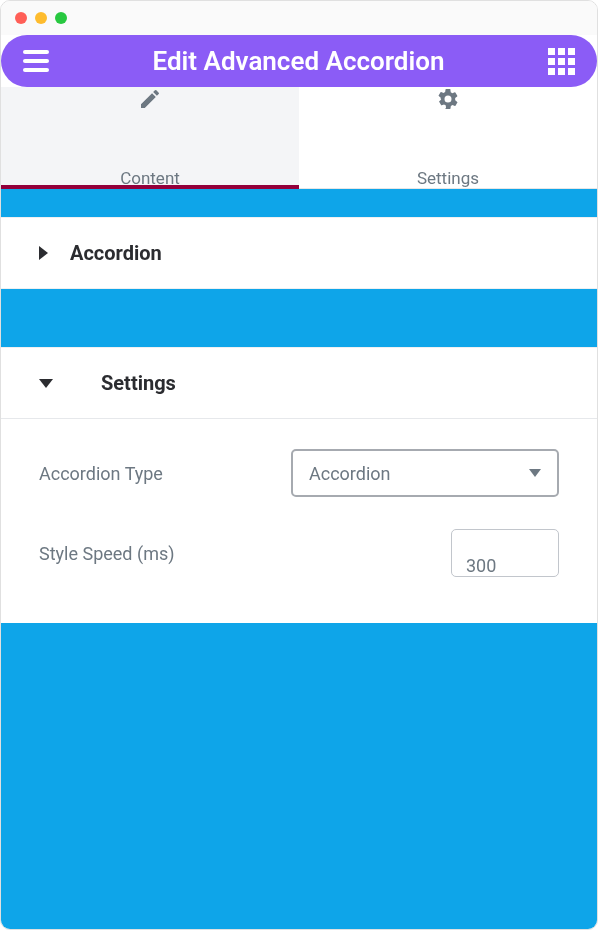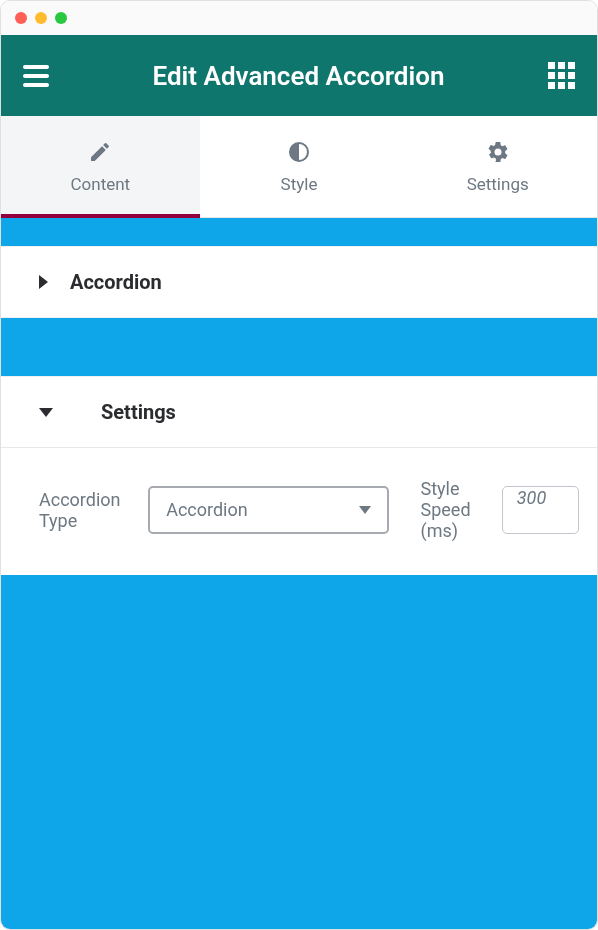--- a/index.html
+++ b/index.html
@@ -26,26 +26,27 @@
   align-items: center;
   padding: 0 14px;
   gap: 8px;
 }
 .dot { width: 12px; height: 12px; border-radius: 50%; }
 .dot.red { background: #ff5f57; }
 .dot.yellow { background: #febc2e; }
 .dot.green { background: #28c840; }
 
 .header {
-  background: #0f766e;
-  height: 81px;
+  background: #8b5cf6;
+  height: 52px;
   display: flex;
   align-items: center;
   justify-content: space-between;
   padding: 0 22px;
+  border-radius: 28px;
 }
 .menu-icon { display: flex; flex-direction: column; gap: 5px; cursor: pointer; }
 .menu-icon span { width: 26px; height: 4px; background: #fff; border-radius: 2px; }
 .header-title { color: #fff; font-size: 26px; font-weight: 600; }
 .grid-icon {
   display: grid;
   grid-template-columns: repeat(3, 7px);
   grid-template-rows: repeat(3, 7px);
   gap: 3px;
   cursor: pointer;
@@ -55,21 +56,21 @@
 .tabs {
   display: flex;
   height: 102px;
   border-bottom: 1px solid #e6e6e6;
 }
 .tab {
   flex: 1;
   display: flex;
   flex-direction: column;
   align-items: center;
-  justify-content: center;
+  justify-content: space-between;
   gap: 10px;
   cursor: pointer;
   color: #6d7882;
   font-size: 17px;
   position: relative;
 }
 .tab.active {
   background: #f4f5f7;
 }
 .tab.active::after {
@@ -117,23 +118,23 @@
   border-top: 9px solid #2b2c30;
 }
 .section-title {
   font-size: 20px;
   font-weight: 700;
   color: #2b2c30;
 }
 
 .settings-body {
   background: #fff;
-  padding: 30px 38px 34px 38px;
-  display: flex;
-  flex-direction: row;
+  padding: 30px 38px 46px 38px;
+  display: flex;
+  flex-direction: column;
   gap: 32px;
 }
 .field-row {
   display: flex;
   align-items: center;
   justify-content: space-between;
 }
 .field-label {
   font-size: 18px;
   color: #6d7882;
@@ -164,23 +165,22 @@
 }
 .num-input {
   width: 108px;
   height: 48px;
   border: 1px solid #c2c6cc;
   border-radius: 5px;
   padding: 0 14px;
   font-size: 18px;
   color: #6d7882;
   display: flex;
-  align-items: flex-start;
-  background: #fff;
-  font-style: italic;
+  align-items: flex-end;
+  background: #fff;
 }
 </style>
 </head>
 <body>
 
 <div class="window">
 
   <div class="titlebar">
     <div class="dot red"></div>
     <div class="dot yellow"></div>
@@ -206,26 +206,20 @@
         <span></span>
     </div>
   </div>
 
   <div class="tabs">
     <div class="tab active">
       <svg width="24" height="24" viewBox="0 0 24 24">
           <path d="M3 17.25V21h3.75L17.81 9.94l-3.75-3.75L3 17.25zM20.71 7.04a1 1 0 0 0 0-1.41l-2.34-2.34a1 1 0 0 0-1.41 0l-1.83 1.83 3.75 3.75 1.83-1.83z"></path>
         </svg>
       <span>Content</span>
-    </div>
-    <div class="tab">
-      <svg width="24" height="24" viewBox="0 0 24 24">
-          <path d="M12 2a10 10 0 1 0 0 20 10 10 0 0 0 0-20zm0 18V4a8 8 0 0 1 0 16z"></path>
-        </svg>
-      <span>Style</span>
     </div>
     <div class="tab">
       <svg width="24" height="24" viewBox="0 0 24 24">
           <path d="M19.14 12.94a7.14 7.14 0 0 0 .06-.94 7.14 7.14 0 0 0-.06-.94l2.03-1.58a.5.5 0 0 0 .12-.64l-1.92-3.32a.5.5 0 0 0-.61-.22l-2.39.96a7.03 7.03 0 0 0-1.62-.94l-.36-2.54A.5.5 0 0 0 14 2h-4a.5.5 0 0 0-.49.42l-.36 2.54c-.58.24-1.12.56-1.62.94l-2.39-.96a.5.5 0 0 0-.61.22L2.61 8.48a.5.5 0 0 0 .12.64l2.03 1.58c-.04.31-.06.63-.06.94s.2.63.6.94l-2.03 1.58a.5.5 0 0 0-.12.64l1.92 3.32c.14.24.43.34.61.22l2.39-.96c.5.38 1.04.7 1.62.94l.36 2.54A.5.5 0 0 0 10 22h4a.5.5 0 0 0 .49-.42l.36-2.54c.58-.24 1.12-.56 1.62-.94l2.39.96c.24.1.49 0 .61-.22l1.92-3.32a.5.5 0 0 0-.12-.64l-2.03-1.58zM12 15.5A3.5 3.5 0 1 1 12 8.5a3.5 3.5 0 0 1 0 7z"></path>
         </svg>
       <span>Settings</span>
     </div>
   </div>
 
   <div class="content-area">

